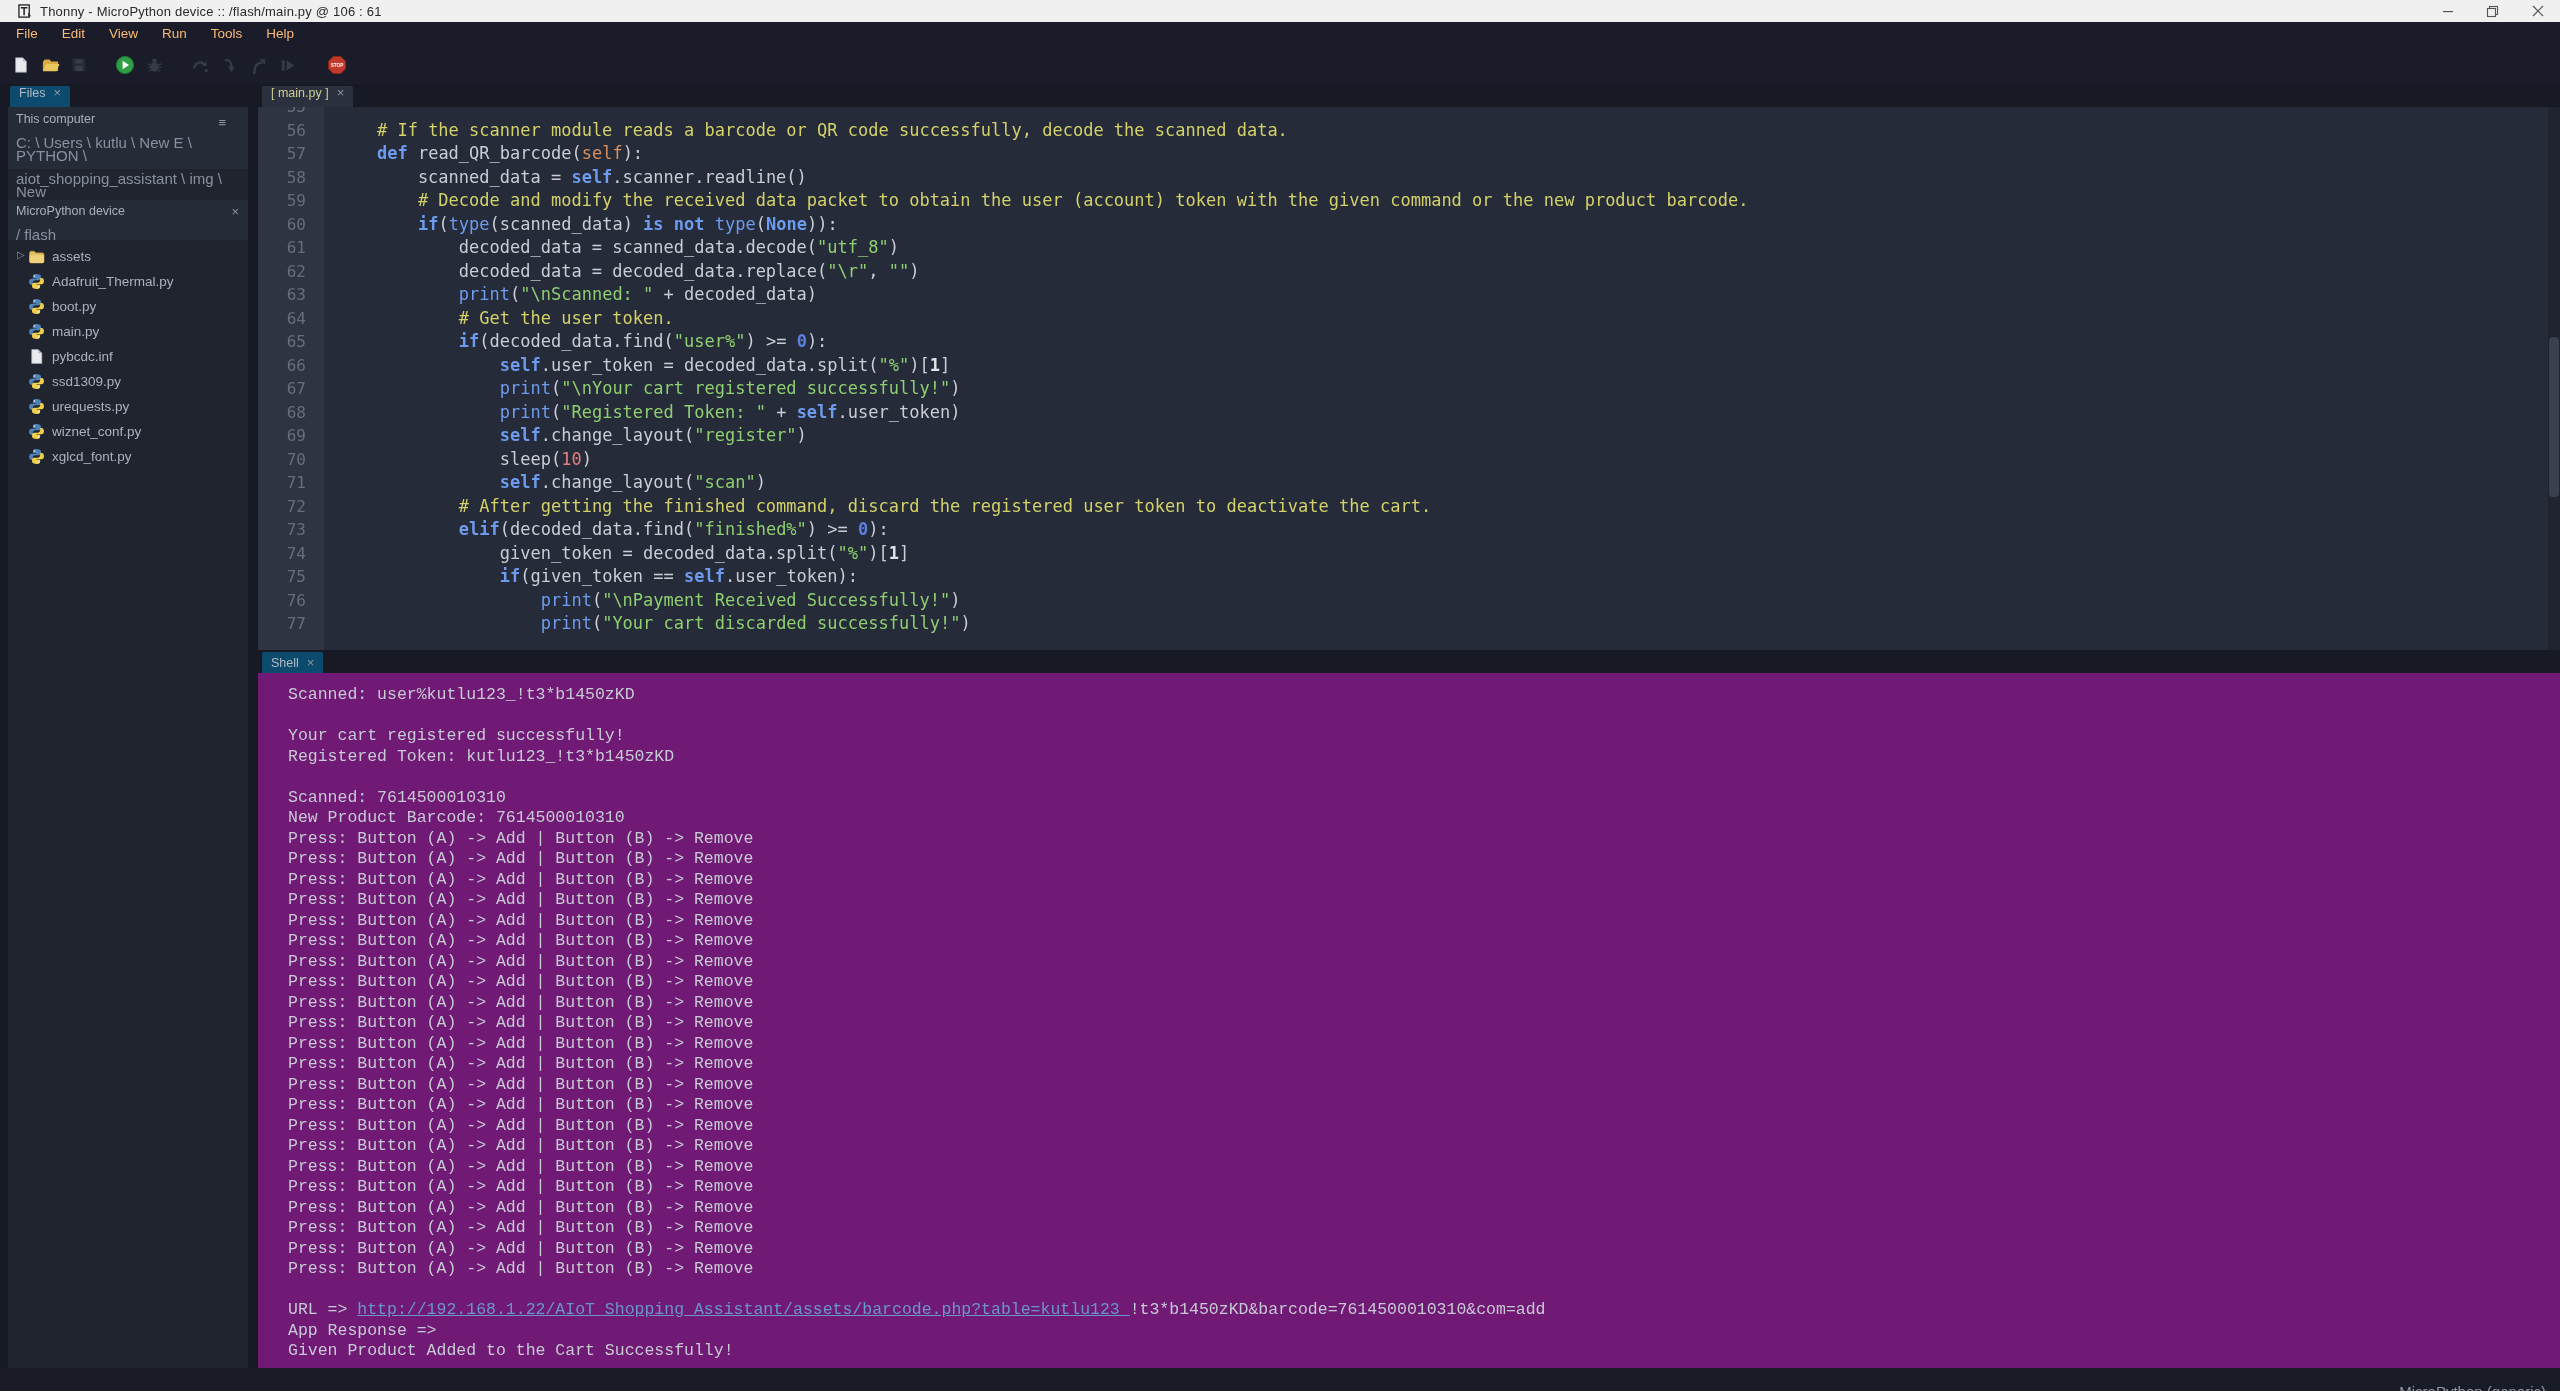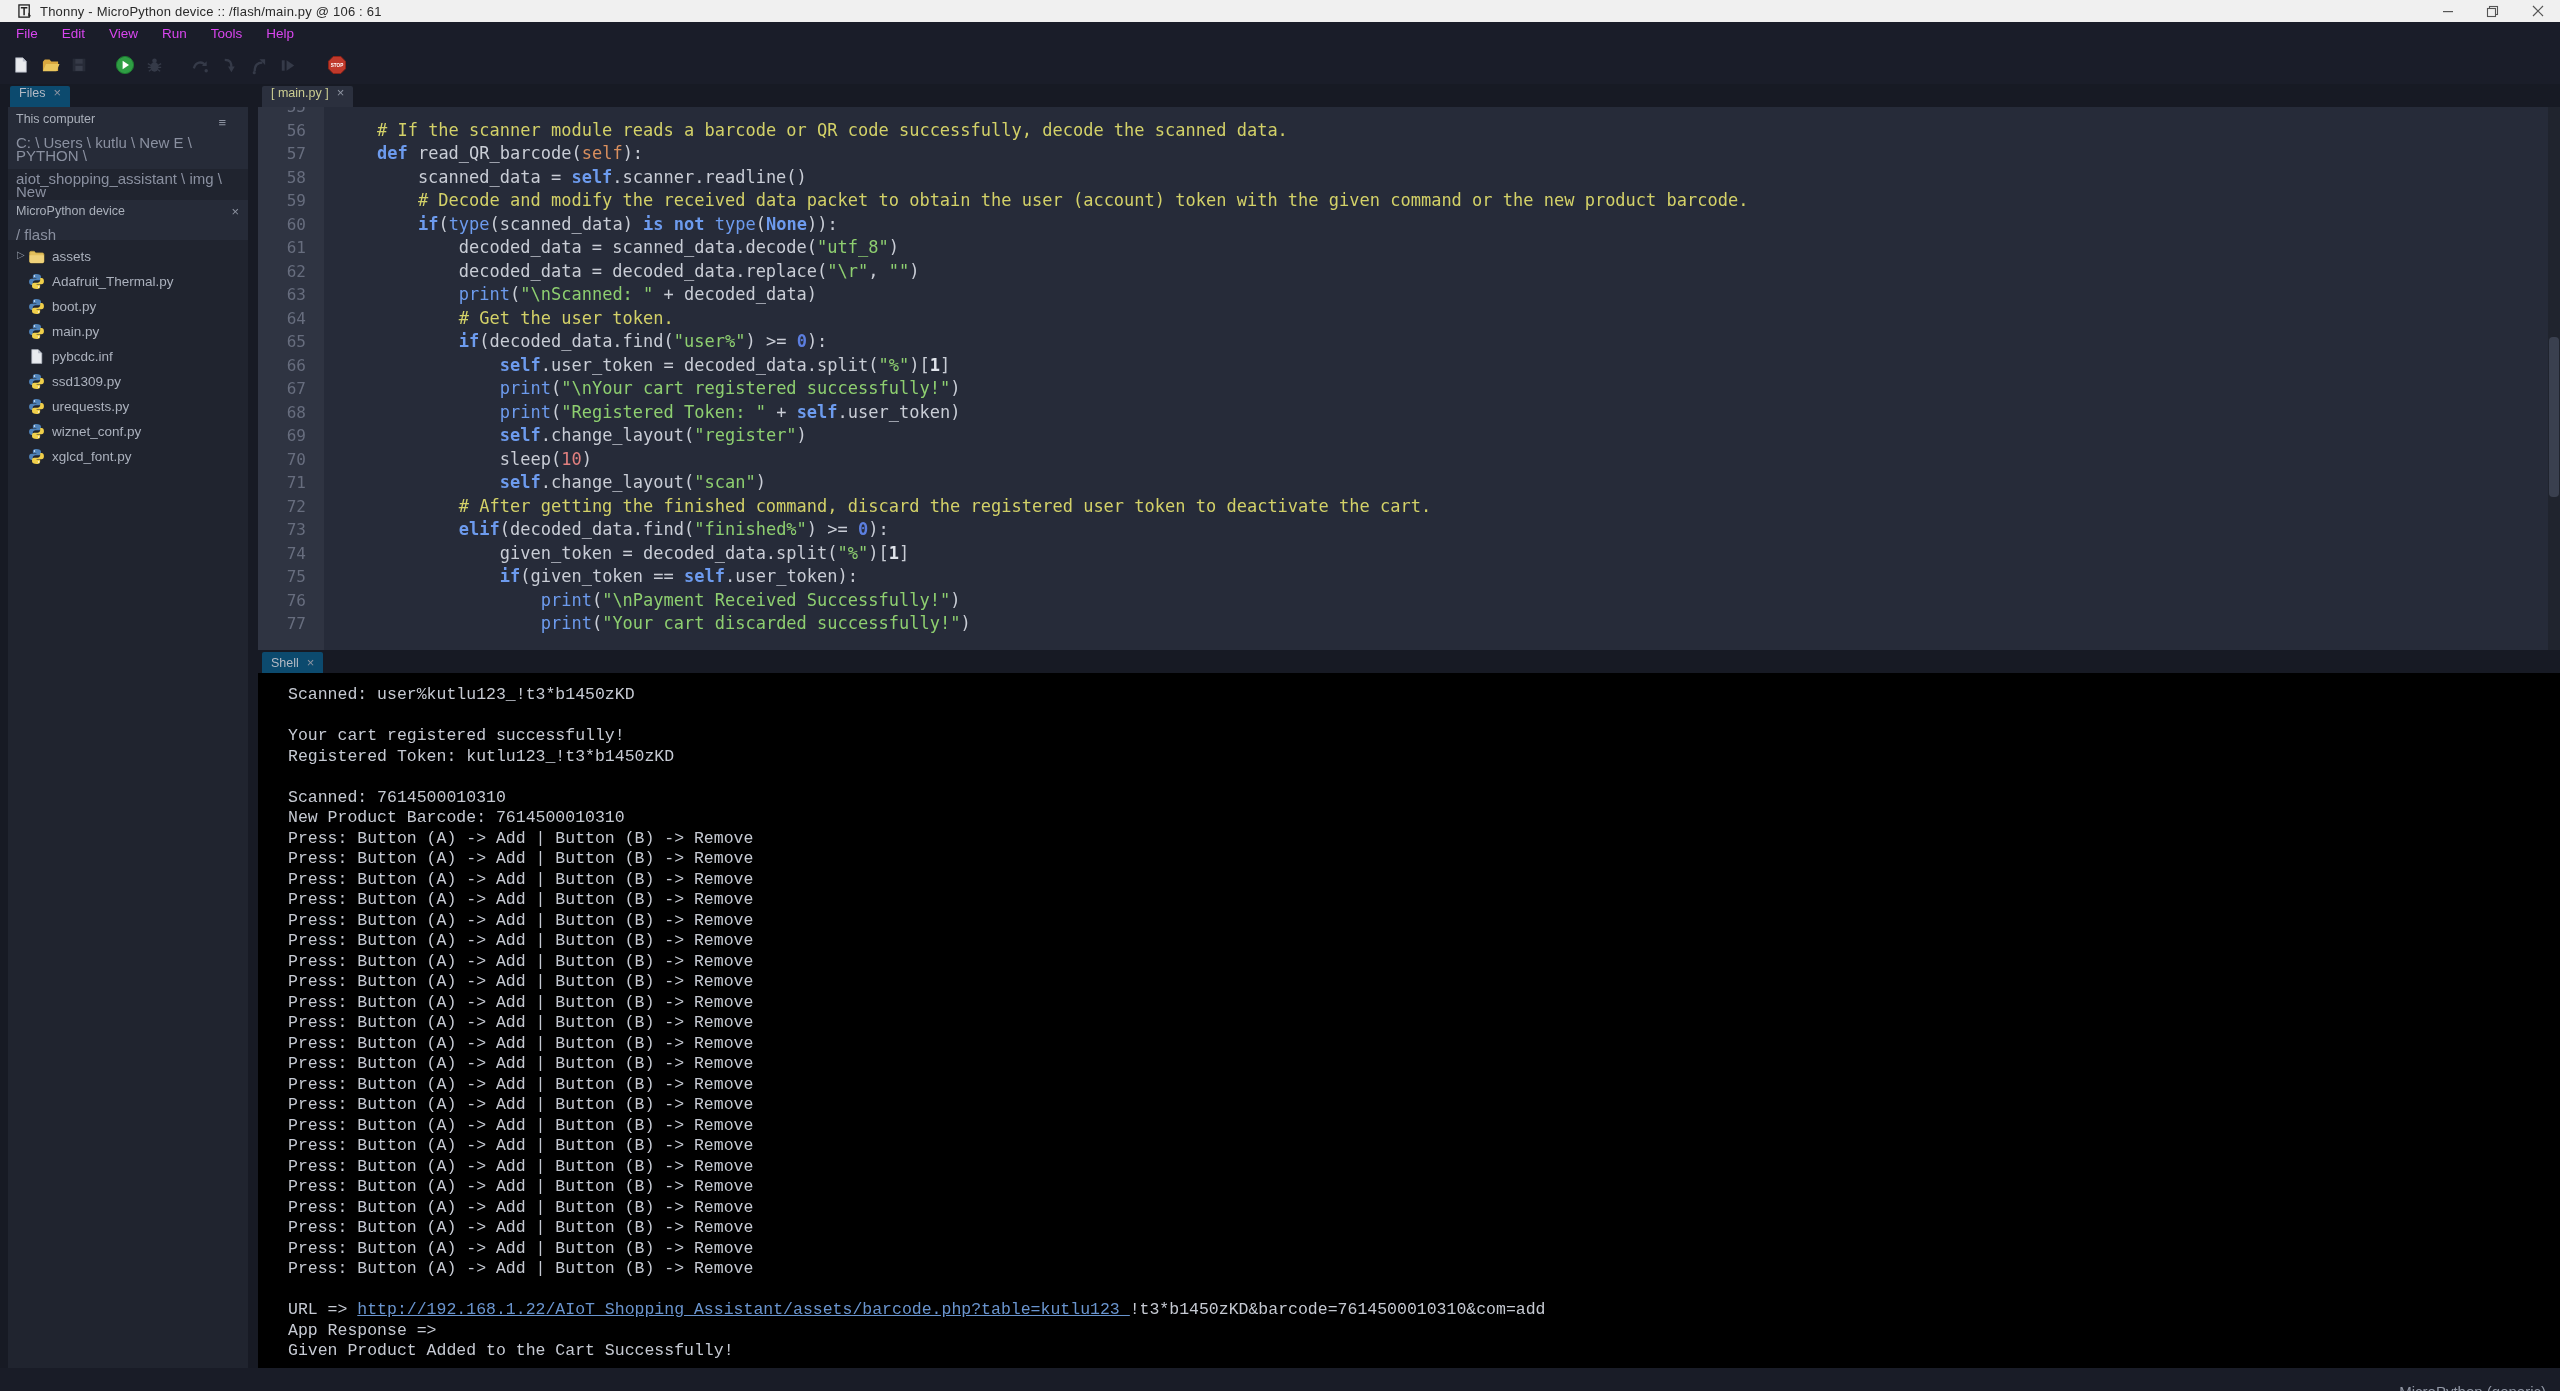--- a/index.html
+++ b/index.html
@@ -8,21 +8,21 @@
 
   
   .titlebar{position:absolute;left:0;top:0;width:2560px;height:22px;background:#f0f0f0;display:flex;align-items:center;color:#1c1c1c;font-size:13px;padding-left:12px;}
   .app-icon{width:15px;height:15px;margin:0 7px 0 6px;display:inline-flex;}
   .title-text{color:#2a2a2a;letter-spacing:.2px;}
   .winbtns{position:absolute;right:0;top:0;height:22px;display:flex;}
   .winbtn{width:45px;height:22px;display:flex;align-items:center;justify-content:center;color:#555;}
 
   
   .menubar{position:absolute;left:0;top:22px;width:2560px;height:24px;background:#1a1d29;display:flex;align-items:center;padding-left:4px;}
-  .menu-item{color:#d946ef;font-size:13.5px;padding:0 12px;line-height:24px;}
+  .menu-item{color:#fdba74;font-size:13.5px;padding:0 12px;line-height:24px;}
 
   
   .toolbar{position:absolute;left:0;top:46px;width:2560px;height:38px;background:#1a1d29;display:flex;align-items:center;}
   .tbtn{width:22px;height:22px;display:inline-flex;align-items:center;justify-content:center;}
 
   
   .workspace{position:absolute;left:0;top:84px;width:2560px;height:1284px;background:#171a24;}
 
   
   .files-tab{position:absolute;left:10px;top:2px;height:21px;background:#0c4a6e;border-radius:2px 2px 0 0;display:flex;align-items:flex-start;padding:0 9px;font-size:12.5px;color:#b3b9c4;}
@@ -55,21 +55,21 @@
   .tok-s{color:#8ecf70;}
   .tok-o{color:#d98f5e;}
   .tok-n{color:#e2807f;}
   .tok-nb{color:#5c7fe0;font-weight:bold;}
   .tok-nw{color:#dfe3ea;font-weight:bold;}
   .ed-scroll{position:absolute;right:0;top:0;width:12px;height:100%;background:#20242e;}
   .ed-thumb{position:absolute;left:1px;right:1px;top:230px;height:160px;background:#3a404f;border-radius:4px;}
 
   
   .shell-tab{position:absolute;left:262px;top:568px;height:21px;background:#0c4a6e;border-radius:2px 2px 0 0;display:flex;align-items:center;padding:0 9px;font-size:12.5px;color:#b3b9c4;}
-  .shell{position:absolute;left:258px;top:589px;width:2302px;height:695px;background:#000000;padding:12px 0 0 30px;overflow:hidden;}
+  .shell{position:absolute;left:258px;top:589px;width:2302px;height:695px;background:#701a75;padding:12px 0 0 30px;overflow:hidden;}
   .sline{white-space:pre;font-family:"Liberation Mono", monospace;font-size:16.5px;line-height:20.5px;color:#c6cad3;}
   .sline a{color:#6a95cf;text-decoration:underline;}
 
   
   .statusbar{position:absolute;left:0;top:1368px;width:2560px;height:23px;background:#191c27;display:flex;align-items:center;justify-content:flex-end;padding-right:14px;}
   .backend-label{color:#9298a6;font-size:15px;margin-top:24px;}
 
   .dim{opacity:.45;}
 </style>
 </head>

